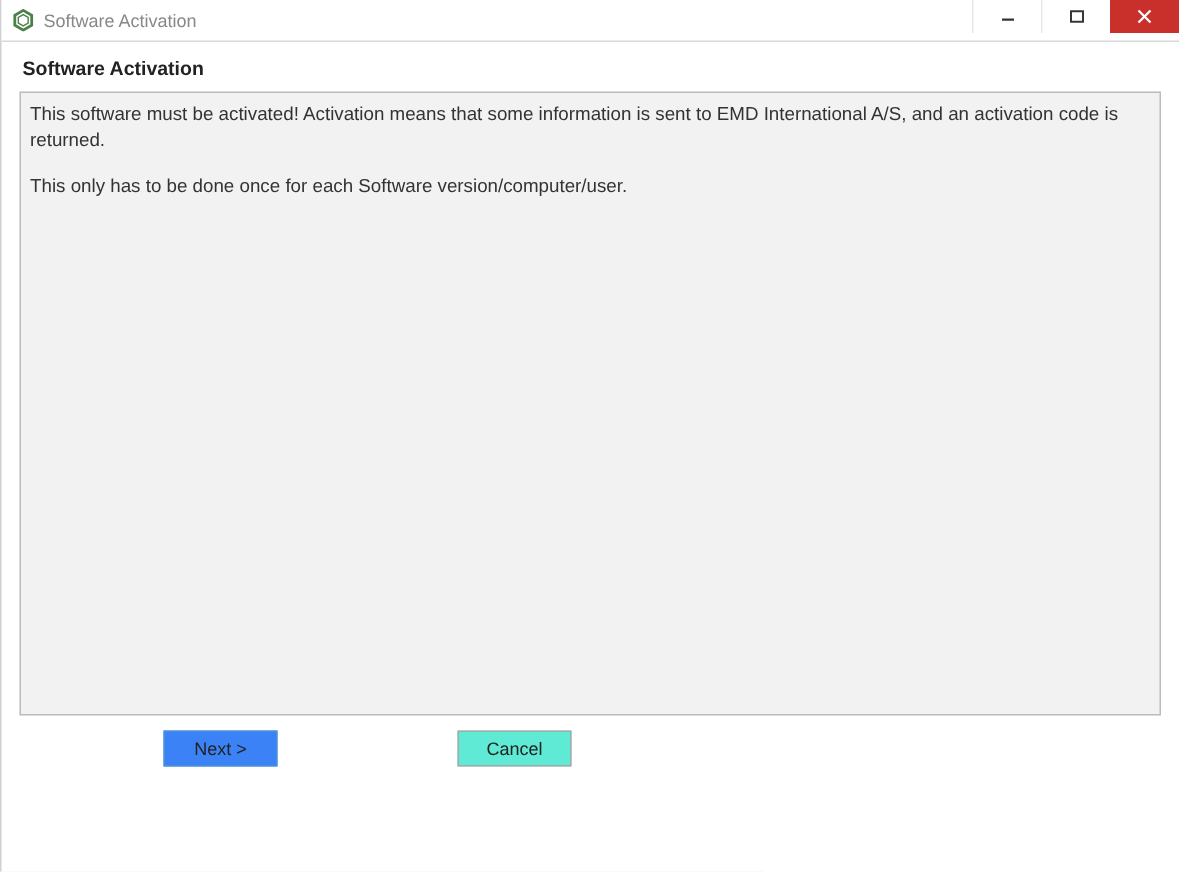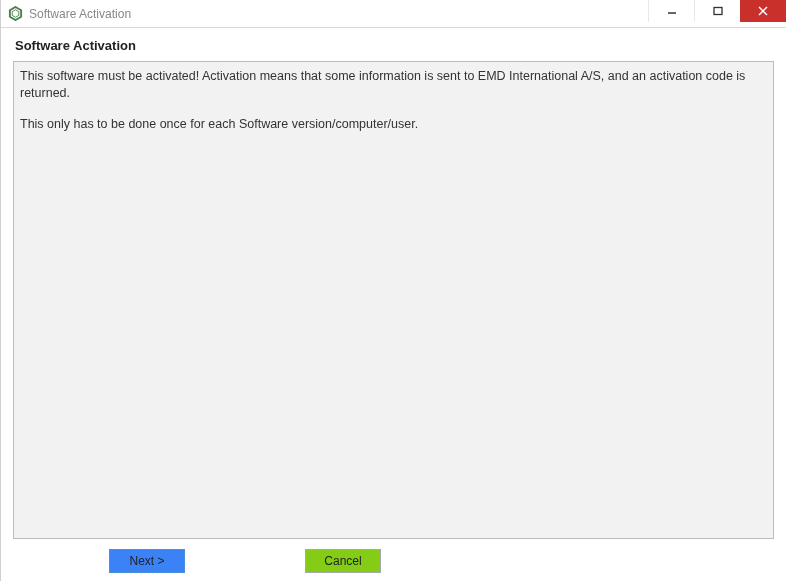--- a/index.html
+++ b/index.html
@@ -59,38 +59,38 @@
   .content-heading {
     font-weight: bold;
     font-size: 13px;
     color: #222;
     padding: 10px 14px 8px 14px;
   }
   .body-area {
     margin: 0 12px;
     border: 1px solid #bcbcbc;
     background: #f2f2f2;
-    height: 478px;
+    height: 416px;
     padding: 6px 6px;
     color: #333;
     font-size: 12.5px;
     line-height: 1.35;
   }
   .body-area p {
     margin: 0 0 14px 0;
   }
   .button-row {
     display: flex;
     padding: 10px 0 0 0;
   }
   .btn {
     height: 24px;
     min-width: 76px;
     border: 1px solid #a8a8a8;
-    background: #84cc16;
+    background: #5eead4;
     font-family: inherit;
     font-size: 12px;
     color: #222;
     display: flex;
     align-items: center;
     justify-content: center;
     cursor: pointer;
   }
   .btn.primary {
     border: 1px solid #4a90d9;

